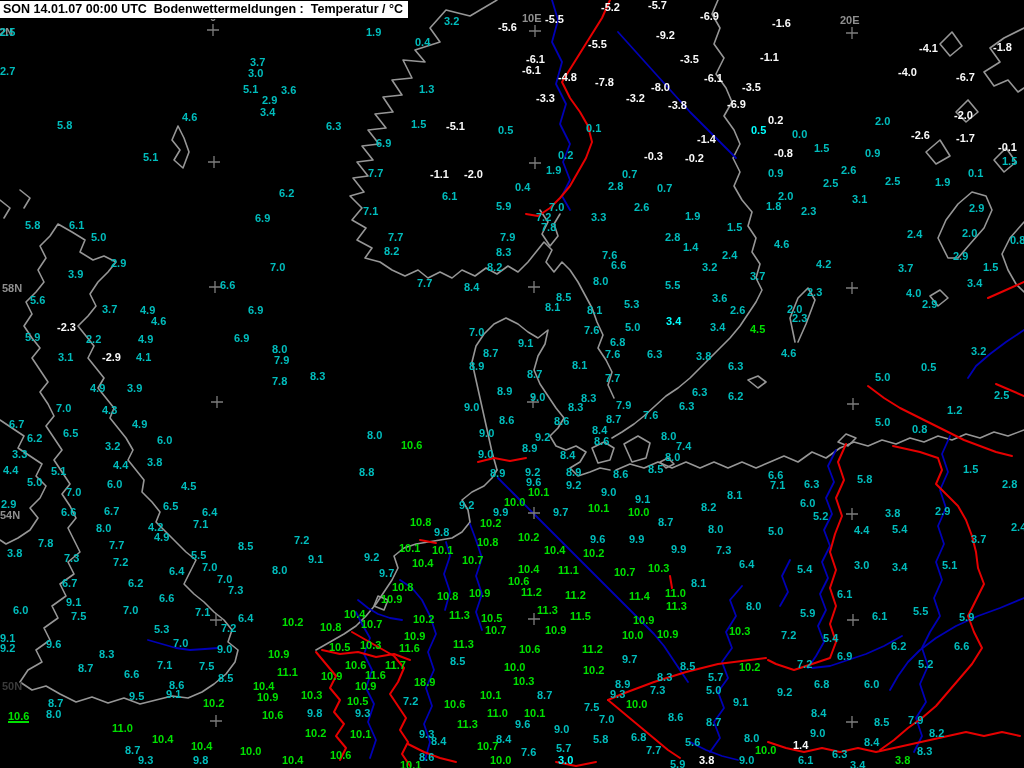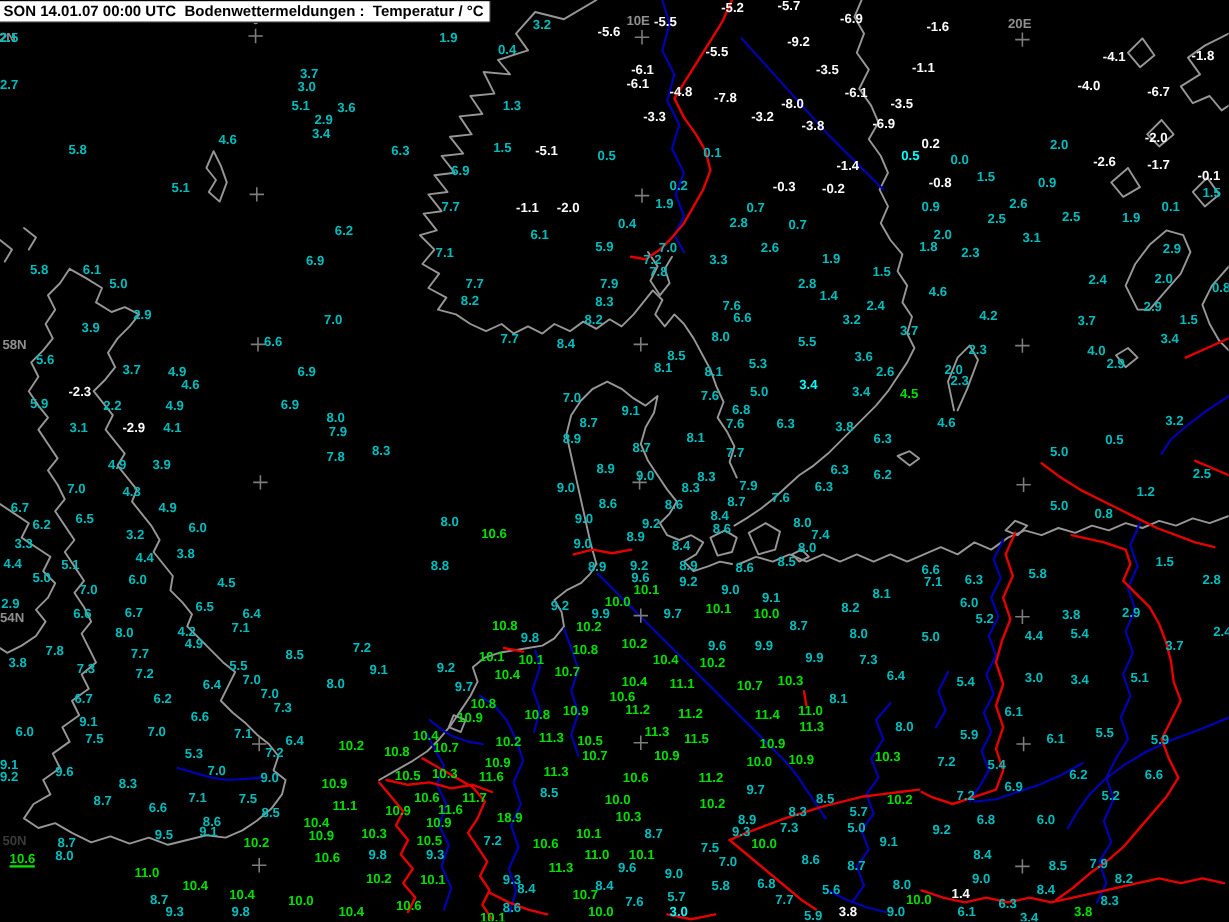--- a/index.html
+++ b/index.html
@@ -106,21 +106,21 @@
       <path d="M 847 620 H 859 M 853 614 V 626" class="cross"></path>
       <path d="M 846 722 H 858 M 852 716 V 728" class="cross"></path>
     </svg>
   <div class="titlebar"><span>SON 14.01.07 00:00 UTC  Bodenwettermeldungen :  Temperatur / °C</span></div>
 <span class="glabel" style="left: 210px; top: 12px;">0</span>
     <span class="glabel" style="left: 522px; top: 13px;">10E</span>
     <span class="glabel" style="left: 840px; top: 15px;">20E</span>
     <span class="glabel" style="left: -7px; top: 27px;">52N</span>
     <span class="glabel" style="left: 2px; top: 283px;">58N</span>
     <span class="glabel" style="left: 0px; top: 510px;">54N</span>
-    <span class="glabel dim" style="left: 2px; top: 696px;">50N</span>
+    <span class="glabel dim" style="left: 2px; top: 681px;">50N</span>
     <span class="st st-c" style="left: 0px; top: 27px;">2.5</span>
     <span class="st st-c" style="left: 0px; top: 66px;">2.7</span>
     <span class="st st-c" style="left: 57px; top: 120px;">5.8</span>
     <span class="st st-c" style="left: 182px; top: 112px;">4.6</span>
     <span class="st st-c" style="left: 143px; top: 152px;">5.1</span>
     <span class="st st-c" style="left: 250px; top: 57px;">3.7</span>
     <span class="st st-c" style="left: 248px; top: 68px;">3.0</span>
     <span class="st st-c" style="left: 243px; top: 84px;">5.1</span>
     <span class="st st-c" style="left: 281px; top: 85px;">3.6</span>
     <span class="st st-c" style="left: 262px; top: 95px;">2.9</span>

